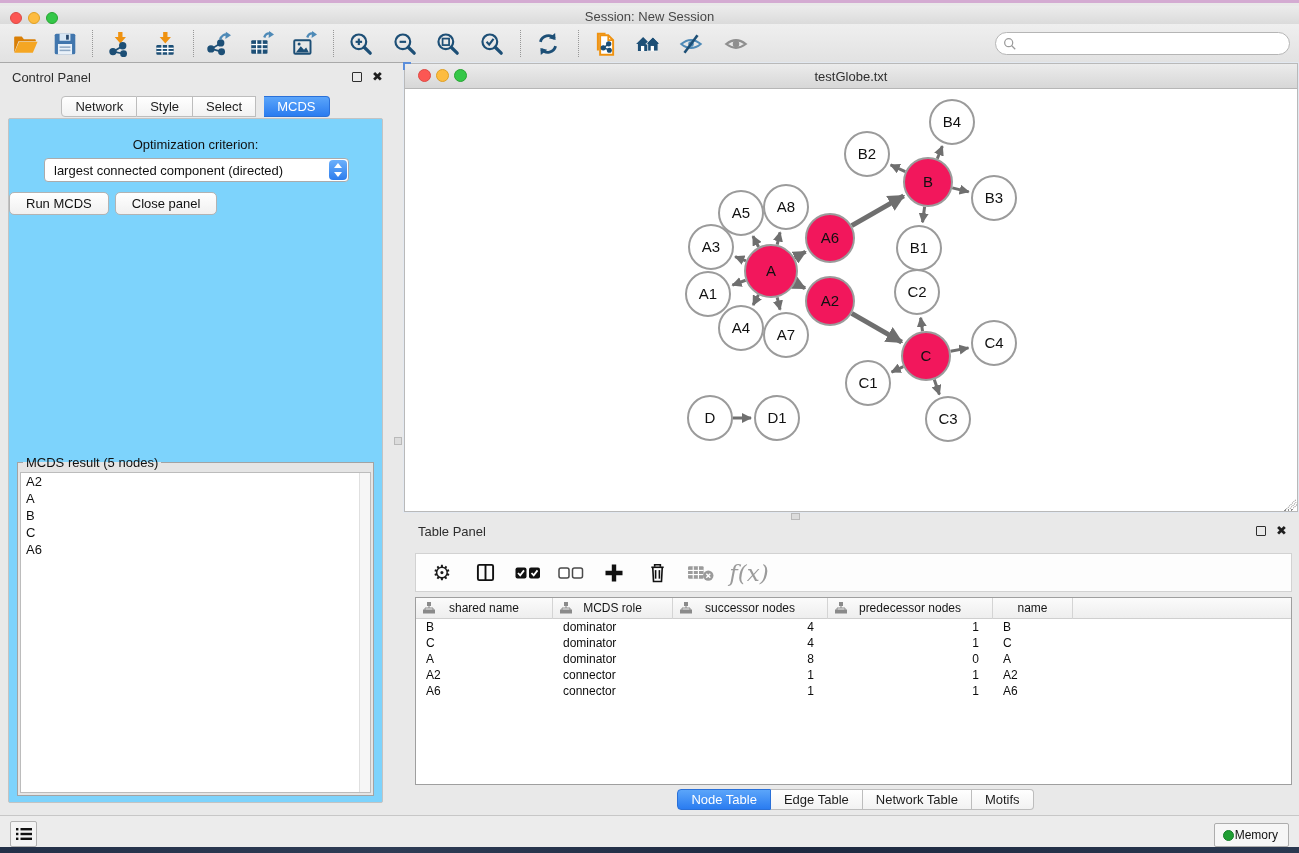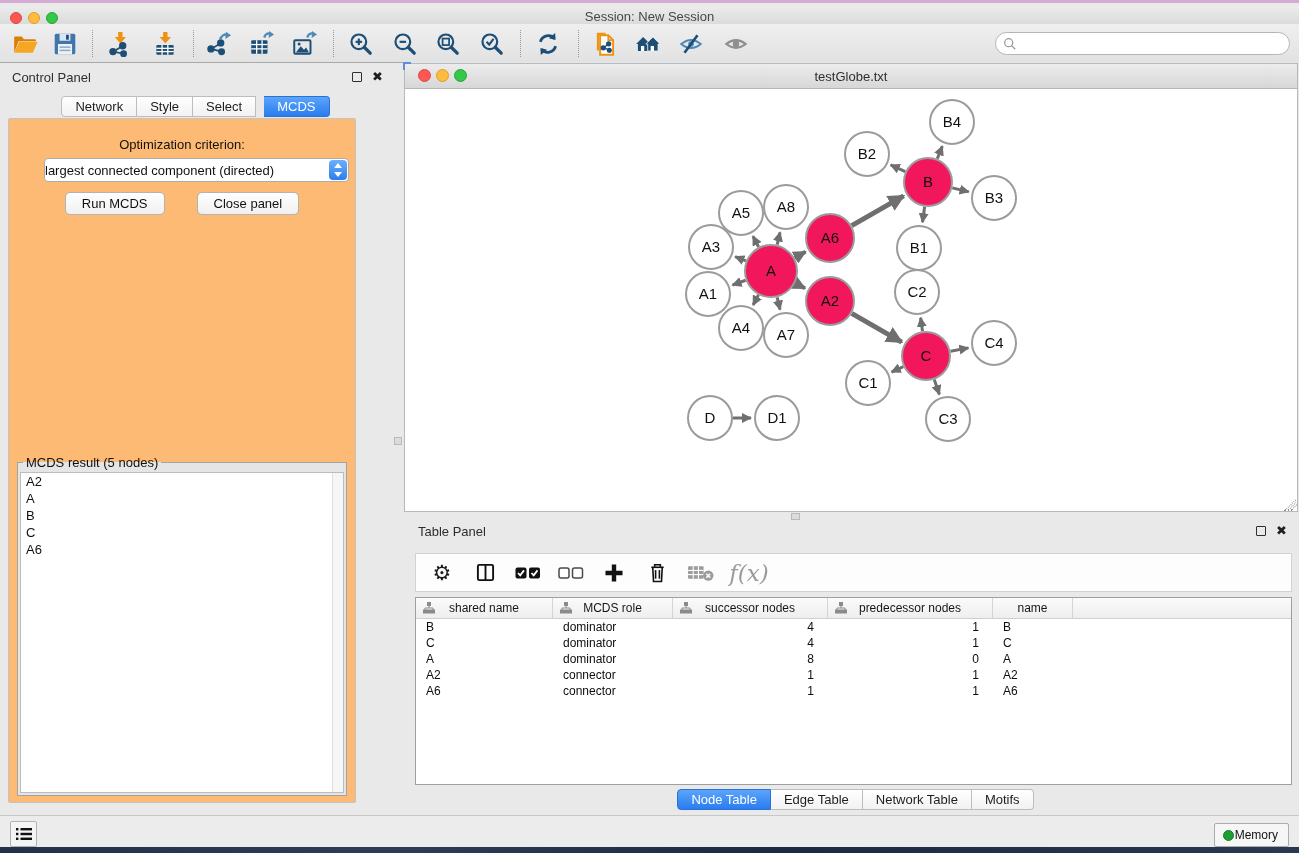--- a/index.html
+++ b/index.html
@@ -42,32 +42,32 @@
   
   .control-panel { position:absolute; left:0; top:65px; width:391px; height:745px; }
   .cp-header { position:absolute; left:12px; top:5px; }
   .cp-icons { position:absolute; right:8px; top:7px; display:flex; gap:10px; align-items:center; }
   .cp-tabs { position:absolute; left:0; top:31px; width:100%; display:flex; justify-content:center; }
   .tab { height:21px; line-height:19px; padding:0 13px; background:linear-gradient(#ffffff,#f2f2f2);
     border:1px solid #bdbdbd; border-left:none; font-size:13px; color:#1d1d1d; cursor:pointer; }
   .tab:first-child { border-left:1px solid #bdbdbd; border-radius:4px 0 0 4px; }
   .tab:last-child { border-radius:0 4px 4px 0; }
   .tab.selected { background:linear-gradient(#5ba5fa,#2a7cf0); border-color:#2a70d8; color:#fff;margin-left:8px; }
-  .cp-inner { position:absolute; left:8px; top:53px; width:348px; height:685px;
-    background:#fdba74; border:1px solid #c3c3c3; border-radius:2px; }
+  .cp-inner { position:absolute; left:8px; top:53px; width:375px; height:685px;
+    background:#7dd3fc; border:1px solid #c3c3c3; border-radius:2px; }
   .opt-label { position:absolute; left:0; width:100%; top:18px; text-align:center; color:#111; }
   .criterion { position:absolute; left:35px; top:39px; width:305px; height:24px; background:#fff;
     border:1px solid #ababab; border-radius:4px; display:flex; align-items:center; cursor:pointer; }
-  .criterion .val { flex:1; padding-left:0; font-size:13px; color:#111; white-space:nowrap; overflow:hidden; }
+  .criterion .val { flex:1; padding-left:9px; font-size:13px; color:#111; white-space:nowrap; overflow:hidden; }
   .stepper { width:18px; height:20px; margin-right:1px; border-radius:4px;
     background:linear-gradient(#6cb0fb,#2d7ded); position:relative; }
   .stepper i { position:absolute; left:50%; transform:translateX(-50%); width:0; height:0; border-left:4px solid transparent; border-right:4px solid transparent; }
   .stepper .up { top:3px; border-bottom:5px solid #fff; }
   .stepper .dn { bottom:3px; border-top:5px solid #fff; }
-  .btnrow { position:absolute; left:0; top:73px; width:100%; display:flex; justify-content:center; gap:32px; }
+  .btnrow { position:absolute; left:0; top:73px; width:100%; display:flex; gap:6px; }
   .macbtn { height:23px; padding:0 16px; background:linear-gradient(#ffffff,#f0f0f0); border:1px solid #b3b3b3;
     border-radius:5px; font-size:13px; color:#111; cursor:pointer; font-family:inherit; }
   .result-box { position:absolute; left:8px; right:8px; top:336px; bottom:6px; border:1px solid #a3a3a3;
     padding:2px; background:#e5e5e5; }
   .result-box legend { font-size:13px; color:#111; padding:0 3px; margin-left:3px; }
   .result-list { position:relative; width:100%; height:100%; background:#fff; border:1px solid #bcbcbc; overflow:hidden; }
   .result-item { padding:1px 0 1px 5px; font-size:13px; color:#111; }
   .scrolltrack { position:absolute; top:0; right:0; bottom:0; width:11px; background:#f6f6f6; border-left:1px solid #e0e0e0; }
 
   

